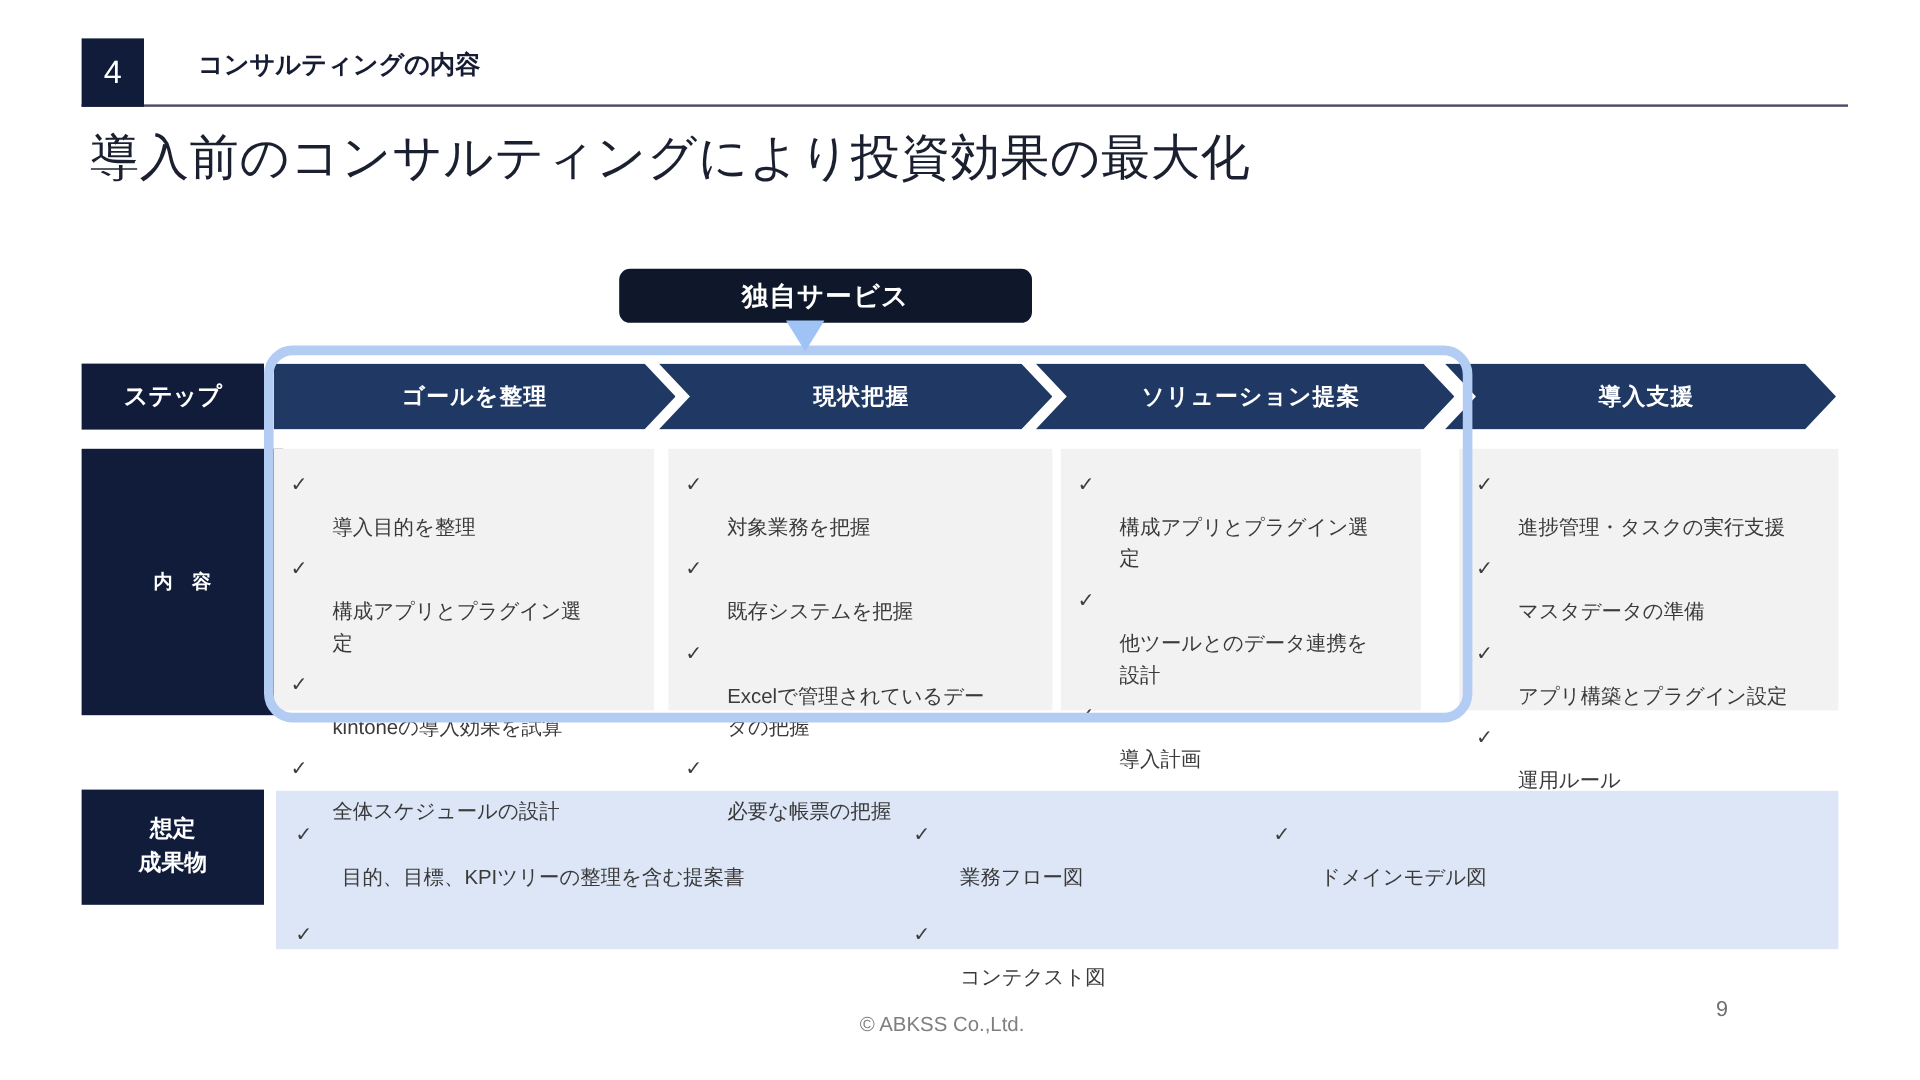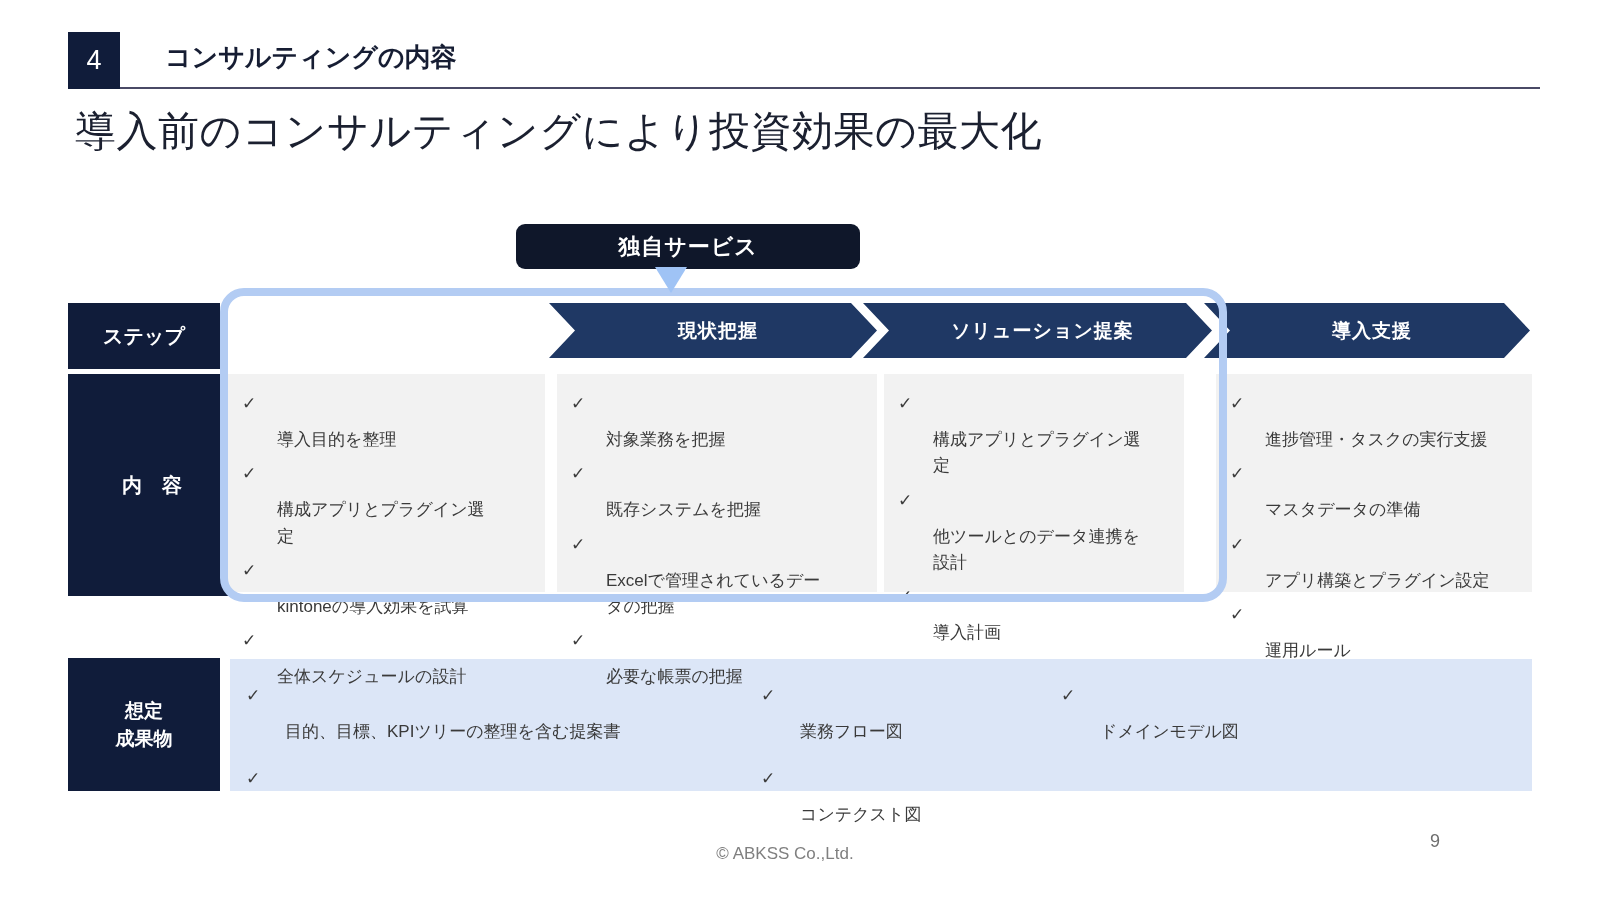--- a/index.html
+++ b/index.html
@@ -7,21 +7,21 @@
     position:relative;width:1600px;height:900px;background:#ffffff;overflow:hidden;
     font-family:"Liberation Sans","DejaVu Sans",sans-serif;color:#3a3a3a;
   }
   
   .header-rule{position:absolute;left:68px;top:87px;width:1472px;height:2px;background:#4a4a66;}
   .num-box{
     position:absolute;left:68px;top:32px;width:52px;height:57px;background:#101c3a;
     display:flex;align-items:center;justify-content:center;color:#fff;font-size:27px;z-index:2;
   }
   .section-title{
-    position:absolute;left:165px;top:40px;font-size:26px;font-weight:bold;color:#161d33;margin:0;
+    position:absolute;left:165px;top:40px;font-size:21px;font-weight:bold;color:#161d33;margin:0;
   }
   .slide-heading{
     position:absolute;left:75px;top:104px;font-size:41px;font-weight:normal;color:#1b2030;margin:0;
     letter-spacing:0.5px;white-space:nowrap;
   }
   
   .callout{
     position:absolute;left:516px;top:224px;width:344px;height:45px;background:#0f172a;
     border-radius:9px;display:flex;align-items:center;justify-content:center;
     color:#ffffff;font-size:22px;font-weight:bold;z-index:6;letter-spacing:1px;
@@ -33,23 +33,23 @@
   
   .highlight-box{
     position:absolute;left:220px;top:288px;width:1007px;height:314px;box-sizing:border-box;
     border:8px solid #b3ccf3;border-radius:24px;z-index:5;pointer-events:none;background:transparent;
   }
   
   .row-label{
     position:absolute;background:#101c3a;color:#ffffff;font-weight:bold;
     display:flex;align-items:center;justify-content:center;text-align:center;
   }
-  .step-label{left:68px;top:303px;width:152px;height:66px;font-size:20px;}
-  .content-label{left:68px;top:374px;width:168px;height:222px;font-size:20px;}
-  .deliv-label{left:68px;top:658px;width:152px;height:133px;font-size:19px;flex-direction:column;line-height:1.45;}
+  .step-label{left:68px;top:303px;width:152px;height:55px;font-size:20px;}
+  .content-label{left:68px;top:374px;width:168px;height:222px;font-size:16px;}
+  .deliv-label{left:68px;top:658px;width:152px;height:96px;font-size:19px;flex-direction:column;line-height:1.45;}
   
   .arrow{
     position:absolute;top:303px;height:55px;background:#1f3864;color:#fff;
     display:flex;align-items:center;justify-content:center;font-size:19px;font-weight:bold;z-index:2;
     letter-spacing:1px;
   }
   .seg-first{clip-path:polygon(0 0, calc(100% - 26px) 0, 100% 50%, calc(100% - 26px) 100%, 0 100%);}
   .seg-mid{clip-path:polygon(0 0, calc(100% - 26px) 0, 100% 50%, calc(100% - 26px) 100%, 0 100%, 26px 50%);padding-left:10px;box-sizing:border-box;}
   .seg1{left:228px;width:335px;}
   .seg2{left:549px;width:328px;}
@@ -101,20 +101,23 @@
   <h2 class="slide-heading">導入前のコンサルティングにより投資効果の最大化</h2>
 
   <div class="callout">
     <span>独自サービス</span>
   </div>
   <div class="callout-tail"></div>
 
   <div class="highlight-box"></div>
 
   <div class="row-label step-label">ステップ</div>
+  <div class="arrow seg-first seg1">
+    <span>ゴールを整理</span>
+  </div>
   <div class="arrow seg-mid seg2">
     <span>現状把握</span>
   </div>
   <div class="arrow seg-mid seg3">
     <span>ソリューション提案</span>
   </div>
   <div class="arrow seg-mid seg4">
     <span>導入支援</span>
   </div>
 

